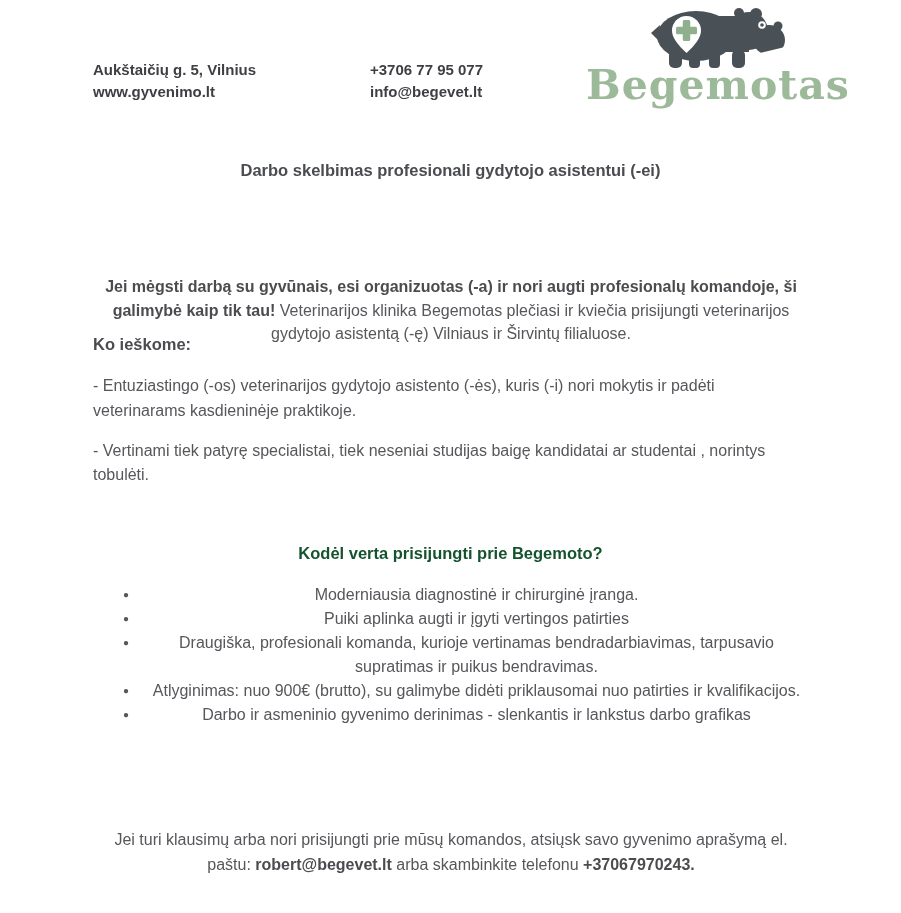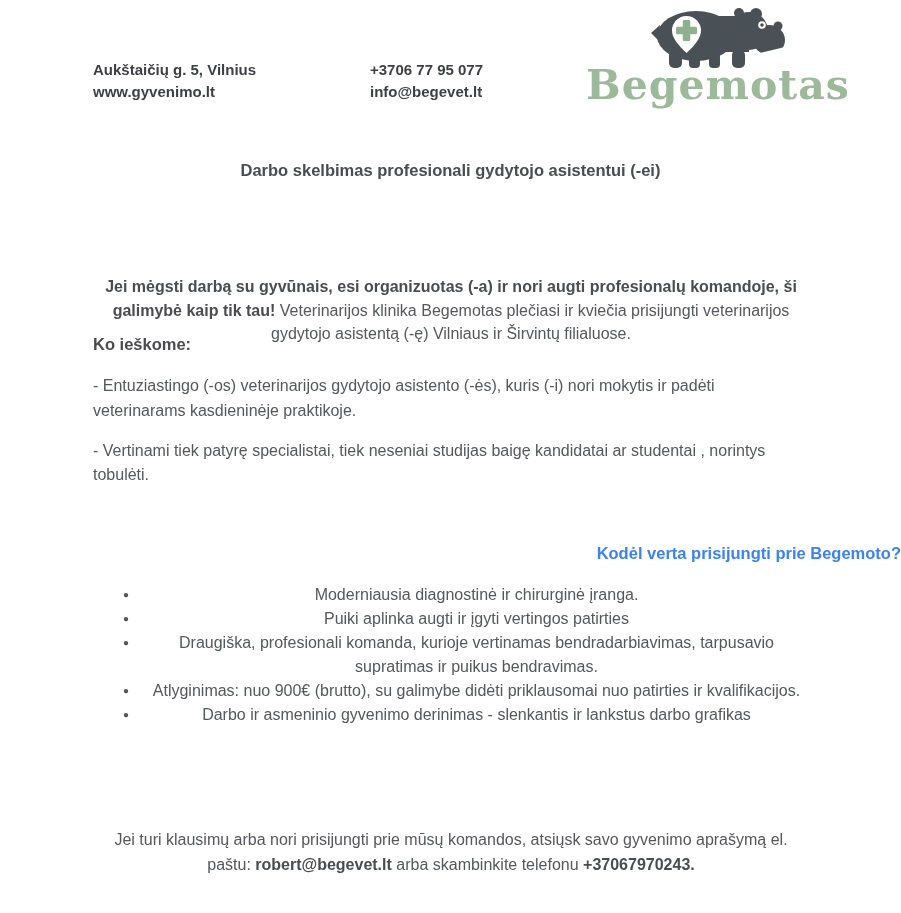--- a/index.html
+++ b/index.html
@@ -39,21 +39,21 @@
   }
   .intro .b { font-weight: bold; color: #4b4c50; }
   .looking-heading {
     position: absolute; left: 93px; top: 335px;
     font-size: 16.5px; font-weight: bold; color: #4b4c50;
   }
   .req-1 { position: absolute; left: 93px; top: 373px; width: 705px; font-size: 16px; line-height: 25px; }
   .req-2 { position: absolute; left: 93px; top: 439px; width: 705px; font-size: 16px; line-height: 23.5px; }
   .benefits-heading {
     position: absolute; left: 0; top: 544px; width: 100%;
-    text-align: right; font-size: 16.5px; font-weight: bold; color: #3b82f6;
+    text-align: center; font-size: 16.5px; font-weight: bold; color: #14532d;
   }
   .benefits-list {
     position: absolute; left: 93px; top: 583px; width: 712px;
     list-style: none; font-size: 16px; line-height: 24px; text-align: center;
   }
   .benefits-list li { position: relative; padding-left: 55px; }
   .benefits-list li::before {
     content: "●";
     position: absolute; left: 30px; top: 0;
     font-size: 10px; line-height: 24px; color: #56575b;

